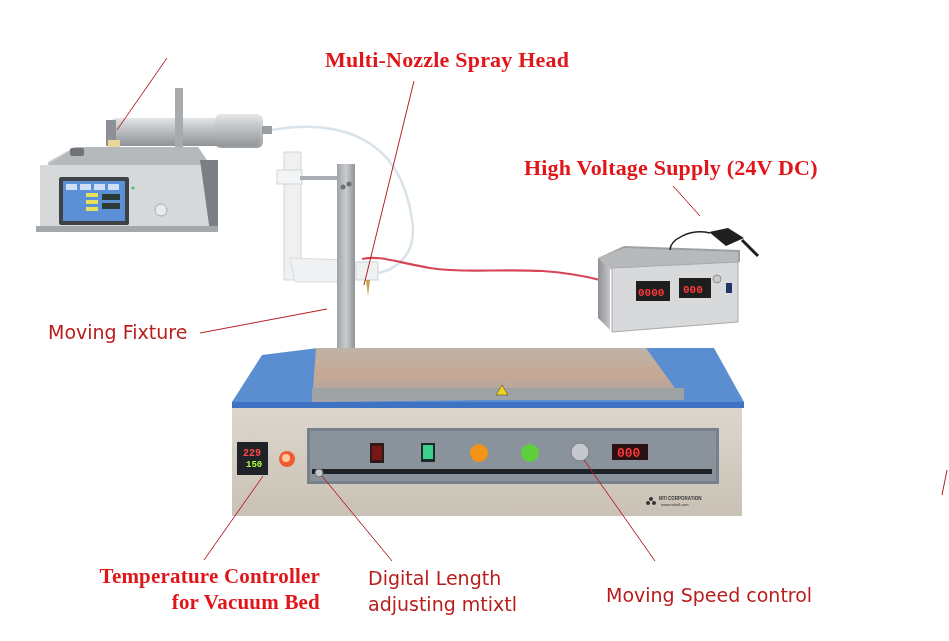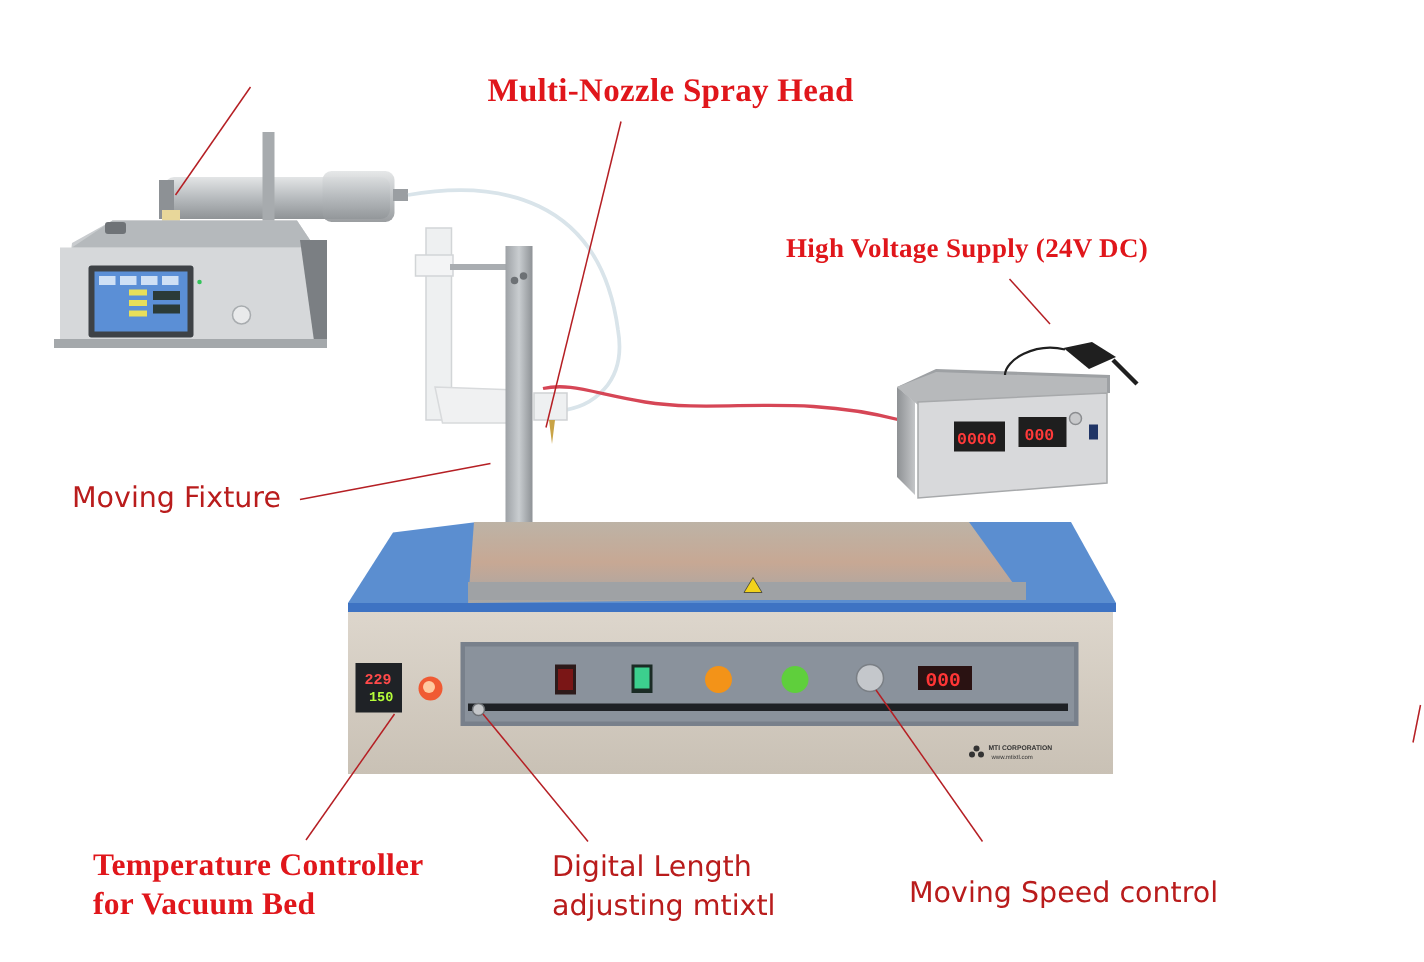--- a/index.html
+++ b/index.html
@@ -1,20 +1,20 @@
 <!DOCTYPE html>
 <html><head>
   <meta charset="utf-8">
   <style>
     html, body { margin: 0; padding: 0; background: #ffffff; }
     body { width: 949px; height: 641px; position: relative; overflow: hidden; font-family: "Liberation Sans", sans-serif; }
     .stage { position: absolute; left: 0; top: 0; width: 949px; height: 641px; }
     .lbl-serif { position: absolute; font-family: "Liberation Serif", "DejaVu Serif", serif; font-weight: bold; color: #e0161b; white-space: nowrap; letter-spacing: 0.2px; }
     .lbl-sans { position: absolute; font-family: "DejaVu Sans", "Liberation Sans", sans-serif; color: #b91c1c; white-space: nowrap; font-size: 19px; }
-    .center { text-align: left; }
+    .center { text-align: right; }
     svg.art { position: absolute; left: 0; top: 0; }
   </style>
 </head>
 <body>
 
 <div class="stage">
 
   <svg class="art" width="949" height="641" viewBox="0 0 949 641">
     <defs>
       <linearGradient id="metal" x1="0" y1="0" x2="1" y2="0">
@@ -160,21 +160,21 @@
     <text x="243" y="456" font-family="Liberation Mono, monospace" font-size="10" font-weight="bold" fill="#ff4a4a">229</text>
     <text x="246" y="467" font-family="Liberation Mono, monospace" font-size="9" font-weight="bold" fill="#b6ff3a">150</text>
     <text x="617" y="457" font-family="Liberation Mono, monospace" font-size="13" font-weight="bold" fill="#ff3636">000</text>
     <text x="638" y="296" font-family="Liberation Mono, monospace" font-size="11" font-weight="bold" fill="#ff3a3a">0000</text>
     <text x="683" y="293" font-family="Liberation Mono, monospace" font-size="11" font-weight="bold" fill="#ff3a3a">000</text>
     <text x="659" y="500" font-family="Liberation Sans, sans-serif" font-size="4.5" font-weight="bold" fill="#333">MTI CORPORATION</text>
     <text x="661" y="506" font-family="Liberation Sans, sans-serif" font-size="4" fill="#333">www.mtixtl.com</text>
   </svg>
 
   <div class="lbl-serif" style="left:325px; top:47px; font-size:22px;">Multi-Nozzle Spray Head</div>
-  <div class="lbl-serif" style="left:524px; top:155px; font-size:18px;">High Voltage Supply (24V DC)</div>
+  <div class="lbl-serif" style="left:524px; top:155px; font-size:22px;">High Voltage Supply (24V DC)</div>
   <div class="lbl-sans" style="left:48px; top:321px;">Moving Fixture</div>
 
   <div class="lbl-serif center" style="left:62px; top:563px; width:258px; font-size:21px; line-height:26px;">
     <div>Temperature Controller</div>
     <div>for Vacuum Bed</div>
   </div>
 
   <div class="lbl-sans" style="left:368px; top:565px; line-height:26px;">
     <div>Digital Length</div>
     <div>adjusting mtixtl</div>

